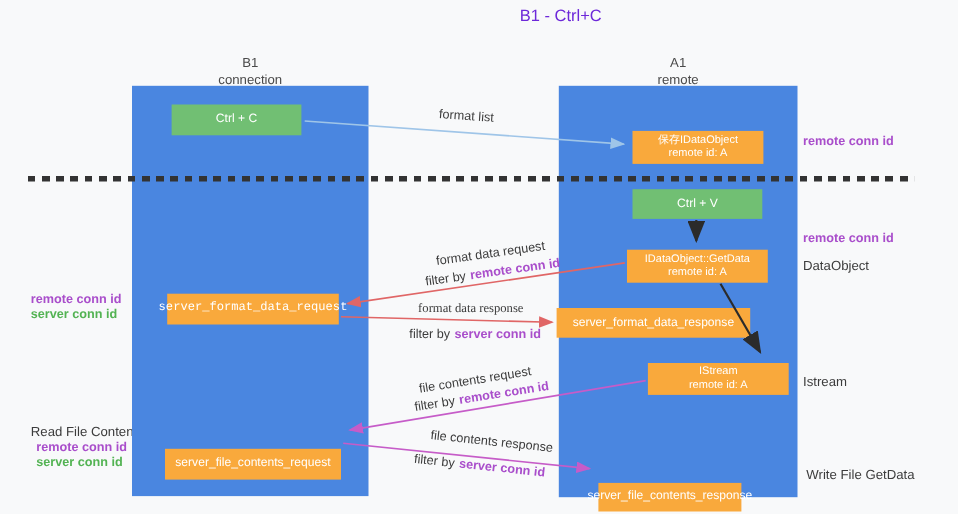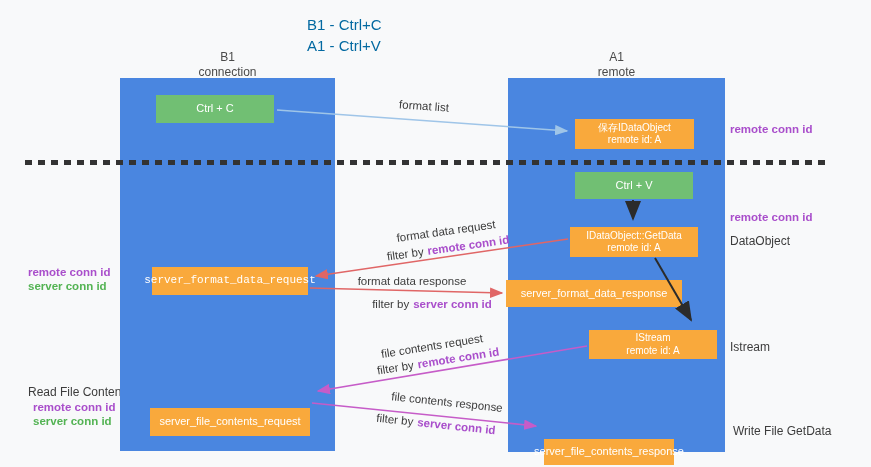--- a/index.html
+++ b/index.html
@@ -6,22 +6,22 @@
   body{
     font-family:"Liberation Sans", sans-serif;
     background:#f8f9fa;
     width:871px;height:467px;
     position:relative;
     overflow:hidden;
     color:#3c3c3c;
   }
   .abs{position:absolute;}
   .title{
-    left:307px;top:14px;width:240px;
-    text-align:left;font-size:15px;line-height:1.4;color:#0369a1;
+    left:307px;top:4px;width:240px;
+    text-align:right;font-size:15px;line-height:1.4;color:#6d28d9;
   }
   .lane-header{
     top:50px;text-align:center;font-size:12px;line-height:1.25;color:#4a4a4a;
   }
   .lane{
     background:#4a86e0;top:78px;height:373px;z-index:1;
   }
   .dashline{
     left:25px;top:160px;width:806px;height:5px;z-index:2;
     background:repeating-linear-gradient(90deg,#333 0px,#333 7px,transparent 7px,transparent 13px);
@@ -43,21 +43,20 @@
   .side-purple{color:#a94ecb;font-weight:bold;font-size:11.5px;white-space:nowrap;}
   .side-green{color:#53b353;font-weight:bold;font-size:11.5px;white-space:nowrap;}
   .side-dark{color:#3c3c3c;font-size:12px;white-space:nowrap;text-align:right;}
   .stack{line-height:1.25;z-index:5;}
 </style>
 </head>
 <body>
 
 <div class="abs title">
   <div>B1 - Ctrl+C</div>
-  <div>A1 - Ctrl+V</div>
 </div>
 
 <div class="abs lane-header" style="left:120px;width:215px;">
   <div>B1</div>
   <div>connection</div>
 </div>
 <div class="abs lane-header" style="left:508px;width:217px;">
   <div>A1</div>
   <div>remote</div>
 </div>
@@ -130,21 +129,21 @@
   <line x1="312" y1="403" x2="536" y2="426" stroke="#c65cc8" stroke-width="1.5" marker-end="url(#mmagenta)"></line>
 </svg>
 
 <div class="abs anno" style="left:424px;top:106px;--r:4deg;">format list</div>
 
 <div class="abs anno" style="left:446px;top:231px;--r:-8deg;">format data request</div>
 <div class="abs anno" style="left:448px;top:248px;--r:-8deg;">
   <span>filter by</span><span class="purple">remote conn id</span>
 </div>
 
-<div class="abs anno" style="left:412px;top:281px;">format data response</div>
+<div class="abs anno" style="left:428px;top:281px;font-family:Liberation Serif, serif;">format data response</div>
 <div class="abs anno" style="left:432px;top:304px;">
   <span>filter by</span><span class="purple">server conn id</span>
 </div>
 
 <div class="abs anno" style="left:432px;top:346px;--r:-9deg;">file contents request</div>
 <div class="abs anno" style="left:438px;top:361px;--r:-9deg;">
   <span>filter by</span><span class="purple">remote conn id</span>
 </div>
 
 <div class="abs anno" style="left:447px;top:402px;--r:6deg;">file contents response</div>

